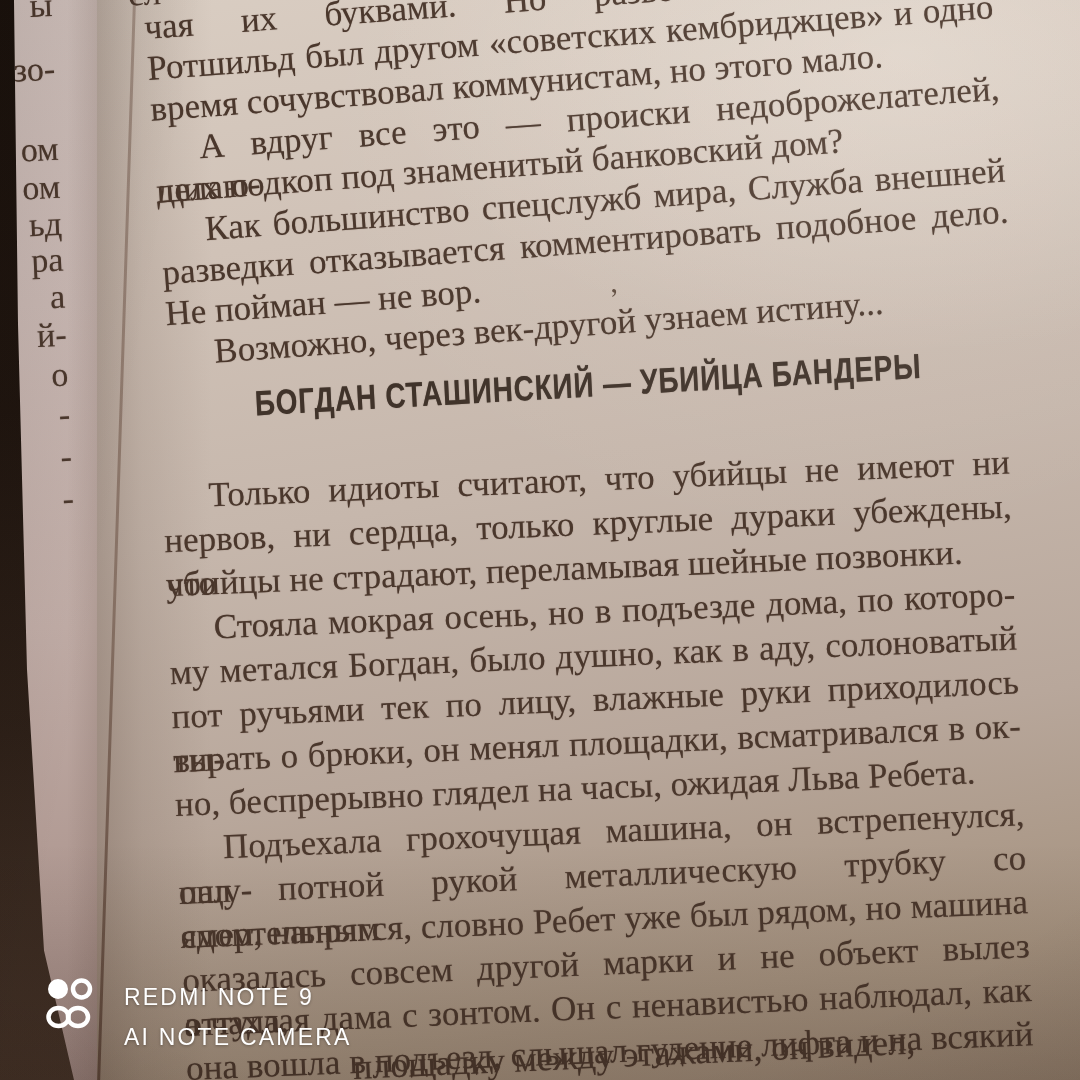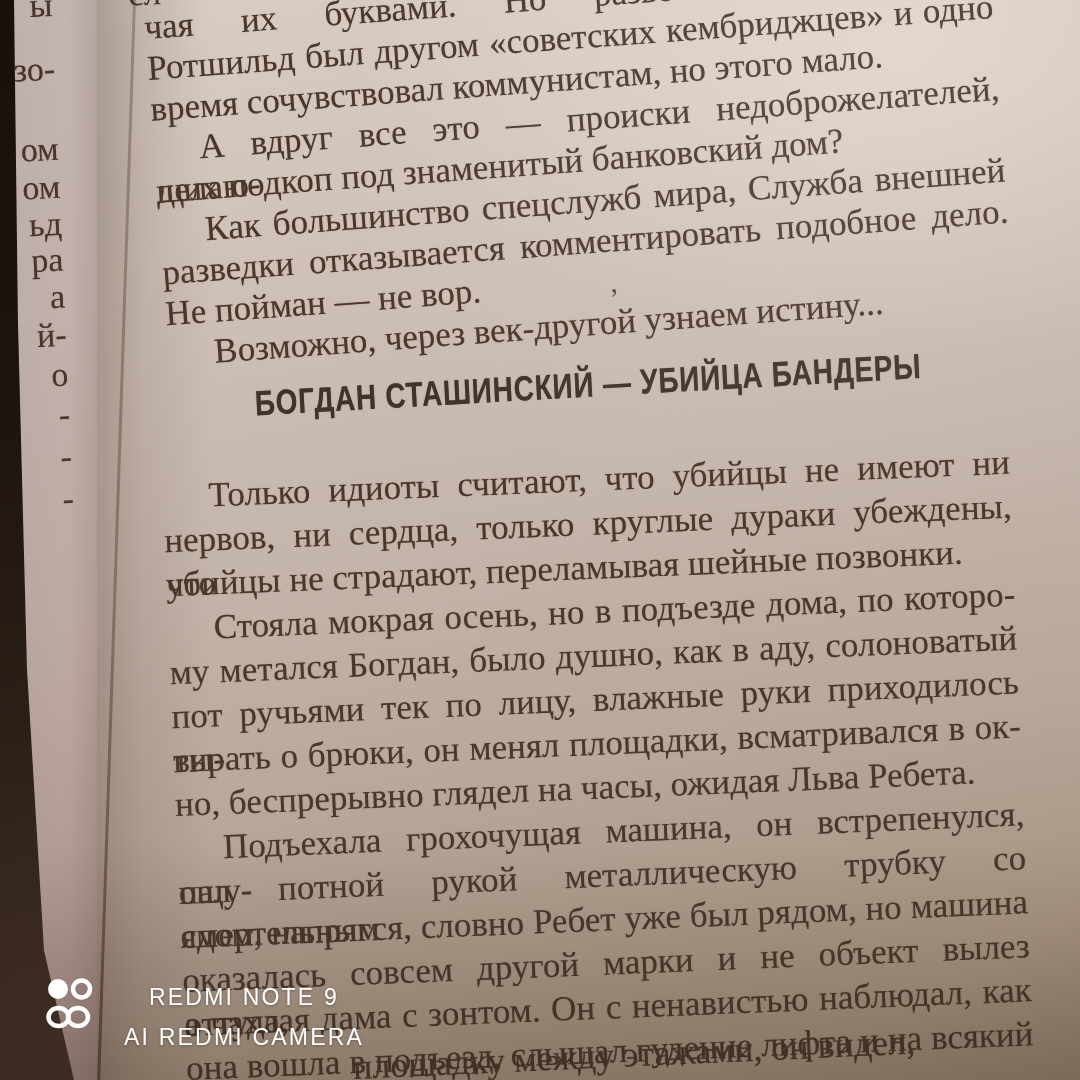--- a/index.html
+++ b/index.html
@@ -96,21 +96,21 @@
     background:
       radial-gradient(ellipse 900px 700px at 78% 12%, rgba(255,250,242,0.10), transparent 60%),
       linear-gradient(180deg, rgba(0,0,0,0) 78%, rgba(25,14,8,0.16) 100%),
       linear-gradient(100deg, rgba(20,10,6,0.10) 0%, transparent 16%),
       radial-gradient(ellipse 1400px 1100px at 45% 40%, transparent 60%, rgba(28,16,10,0.22) 100%);
   }
 
   
   .watermark {
     position:absolute; left:44px; top:977px; z-index:5; display:flex; gap:24px;
-    color:#fff; font-family:"Liberation Sans", sans-serif;text-align:center;
+    color:#fff; font-family:"Liberation Sans", sans-serif;
   }
   .wm-text { display:flex; flex-direction:column; }
   .wm-line { font-size:23px; letter-spacing:2.2px; line-height:40px; font-weight:500;
     text-shadow:0 1px 3px rgba(0,0,0,0.30); white-space:pre; }
 </style>
 </head>
 <body>
 
 <div class="photo">
 
@@ -182,17 +182,17 @@
     <span>
       <svg width="56" height="58" viewBox="0 0 56 58" fill="none">
         <circle cx="14" cy="12" r="10" fill="#ffffff"></circle>
         <circle cx="37.5" cy="12" r="8.5" stroke="#ffffff" stroke-width="4.5"></circle>
         <ellipse cx="14.5" cy="40" rx="10" ry="9" stroke="#ffffff" stroke-width="4.5"></ellipse>
         <ellipse cx="34" cy="40" rx="10" ry="9" stroke="#ffffff" stroke-width="4.5"></ellipse>
       </svg>
     </span>
     <span class="wm-text">
       <span class="wm-line">REDMI NOTE 9</span>
-      <span class="wm-line">AI REDMI CAMERA</span>
+      <span class="wm-line">AI NOTE CAMERA</span>
     </span>
   </div>
 
 </div>
 
 </body></html>

